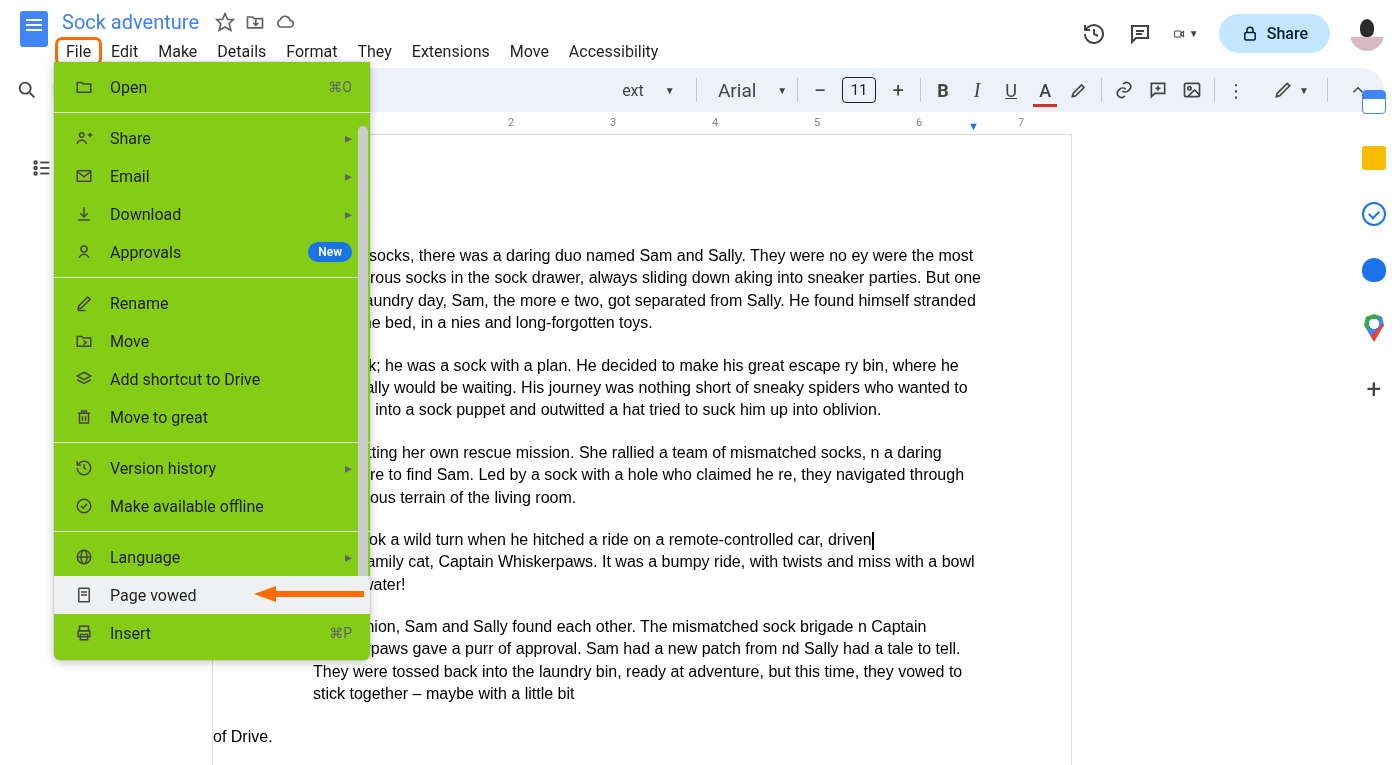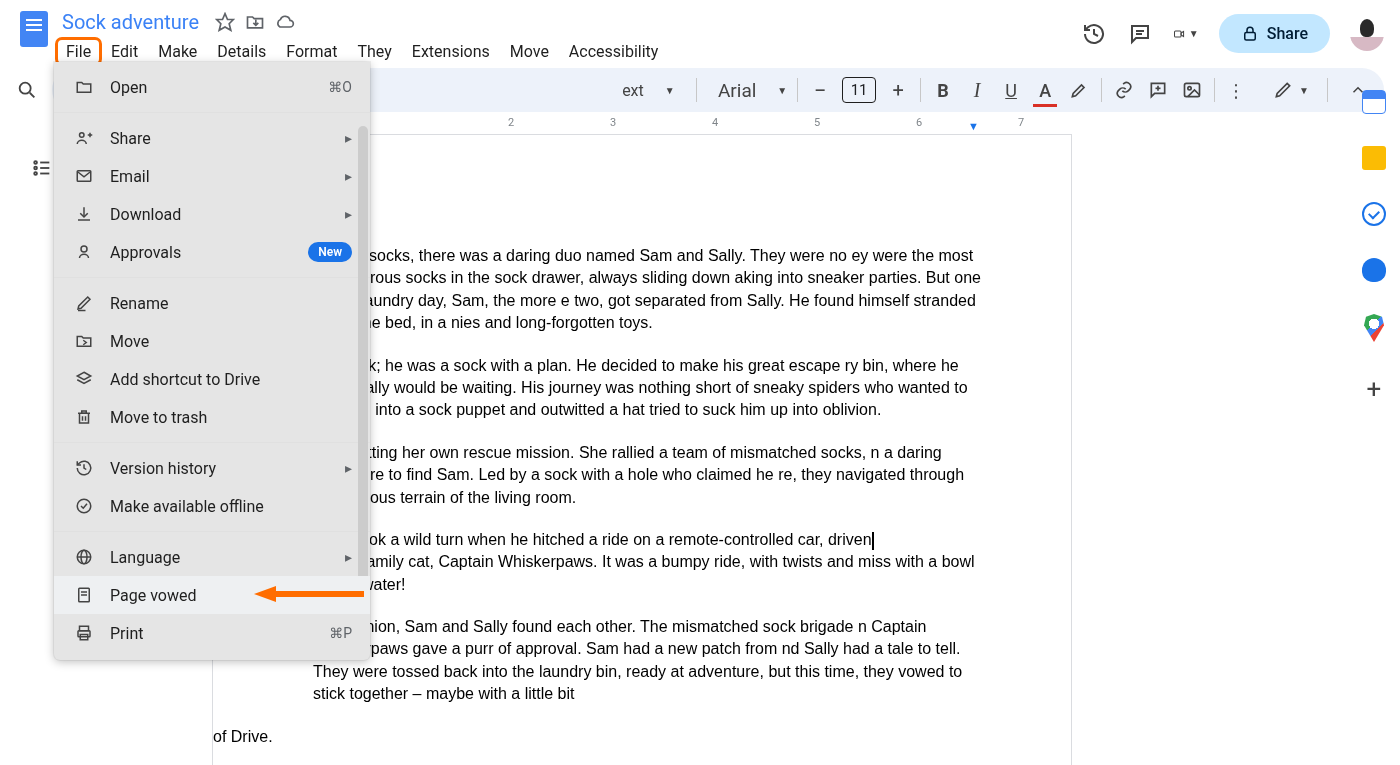--- a/index.html
+++ b/index.html
@@ -212,21 +212,21 @@
   border-right: 2px solid #000;
   height: 18px;
   vertical-align: middle;
 }
 
 .dropdown {
   position: absolute;
   left: 54px;
   top: 62px;
   width: 316px;
-  background: #e5e5e5;
+  background: #84cc16;
   border-radius: 0 0 6px 6px;
   box-shadow: 0 2px 10px rgba(0,0,0,.25), 0 0 0 1px rgba(0,0,0,.05);
   padding: 6px 0 8px 0;
   z-index: 50;
 }
 .dd-scroll {
   position: absolute;
   right: 2px;
   top: 64px;
   width: 10px;
@@ -566,21 +566,21 @@
     <div class="dd-item">
       <span class="dd-icon">
         <svg width="18" height="18" viewBox="0 0 24 24" fill="none" stroke="currentColor" stroke-width="2">
           <path d="M4 7h16"></path>
           <path d="M6 7v13h12V7"></path>
           <path d="M9 4h6v3H9z"></path>
           <line x1="10" y1="11" x2="10" y2="17"></line>
           <line x1="14" y1="11" x2="14" y2="17"></line>
         </svg>
       </span>
-      <span class="dd-label">Move to trash</span>
+      <span class="dd-label">Move to great</span>
     </div>
     <div class="dd-divider"></div>
     <div class="dd-item">
       <span class="dd-icon">
         <svg width="18" height="18" viewBox="0 0 24 24" fill="none" stroke="currentColor" stroke-width="2">
           <path d="M3 12a9 9 0 1 0 3-6.7L3 8"></path>
           <polyline points="3 3 3 8 8 8"></polyline>
           <polyline points="12 7 12 12 15 14"></polyline>
         </svg>
       </span>
@@ -625,21 +625,21 @@
       </div>
     </div>
     <div class="dd-item">
       <span class="dd-icon">
         <svg width="18" height="18" viewBox="0 0 24 24" fill="none" stroke="currentColor" stroke-width="2">
           <rect x="6" y="3" width="12" height="6"></rect>
           <rect x="4" y="9" width="16" height="8" rx="1"></rect>
           <rect x="7" y="14" width="10" height="7"></rect>
         </svg>
       </span>
-      <span class="dd-label">Print</span>
+      <span class="dd-label">Insert</span>
       <span class="dd-right">⌘P</span>
     </div>
   </div>
 
 <div class="side-panel">
   <div class="sp-icon sp-cal"></div>
   <div class="sp-icon sp-keep"></div>
   <div class="sp-icon sp-tasks"></div>
   <div class="sp-icon sp-contacts"></div>
   <div class="sp-maps"></div>

